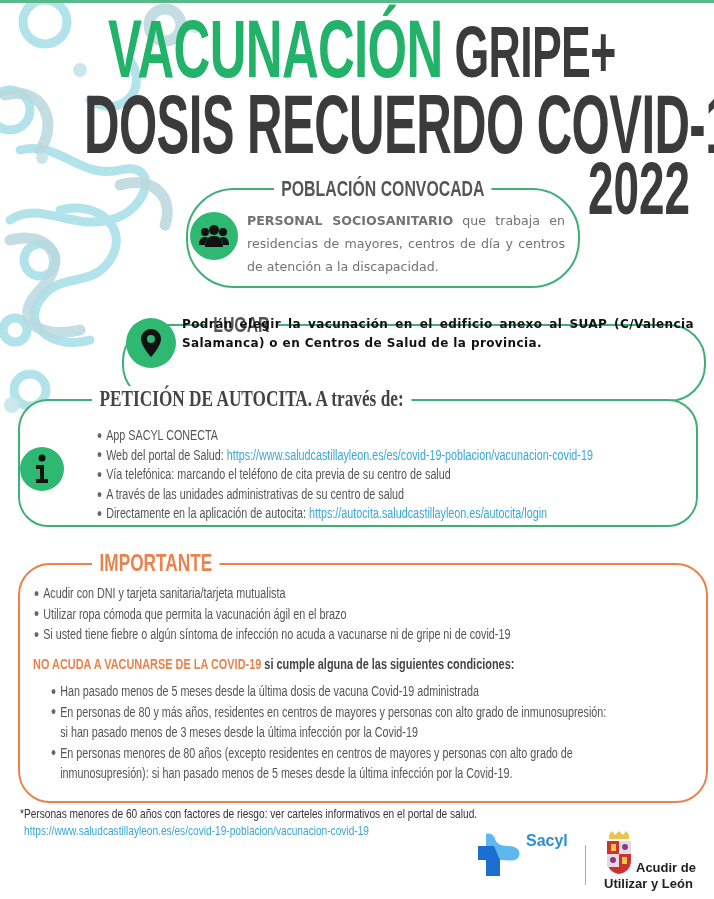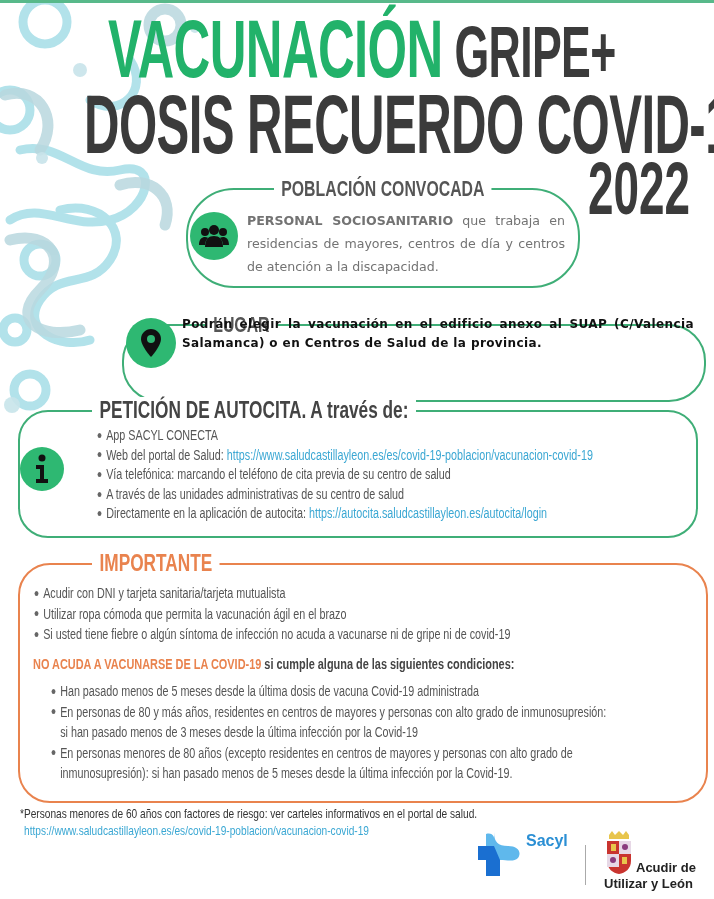--- a/index.html
+++ b/index.html
@@ -58,21 +58,21 @@
     .box-lugar { left: 122px; top: 324px; width: 580px; height: 74px; border-radius: 37px; }
     .box-lugar .box-title { left: 82px; top: -14px; font-size: 22px; transform: scaleX(0.72); }
     .lugar-icon { left: 126px; top: 318px; width: 50px; height: 50px; }
     .lugar-text {
       position: absolute; left: 182px; top: 315px; width: 512px; z-index: 3;
       font-family: "DejaVu Sans", sans-serif; font-weight: bold; font-size: 12px; line-height: 19px; color: #111;
       text-align: justify; letter-spacing: 0.4px;
     }
 
     
-    .box-pet { left: 18px; top: 410px; width: 676px; height: 124px; border-radius: 30px; }
+    .box-pet { left: 18px; top: 399px; width: 676px; height: 124px; border-radius: 30px; font-family: Liberation Serif, serif; }
     .box-pet .box-title { left: 72px; top: -15px; font-size: 23px; color: #444; transform: scaleX(0.75); }
     .pet-icon { left: 20px; top: 447px; width: 44px; height: 44px; }
     .pet-list { position: absolute; left: 96px; top: 426px; z-index: 3; margin: 0; padding: 0; list-style: none; }
     .pet-list li {
       font-size: 13.8px; line-height: 19.6px; color: #555; white-space: nowrap;
       transform: scaleX(0.78); transform-origin: left center;
     }
     .bullet { display: inline-block; width: 5px; height: 5px; border-radius: 50%; background: #666; margin: 0 6px 2px 2px; vertical-align: middle; }
     .link { color: #3aa7d3; }
 

